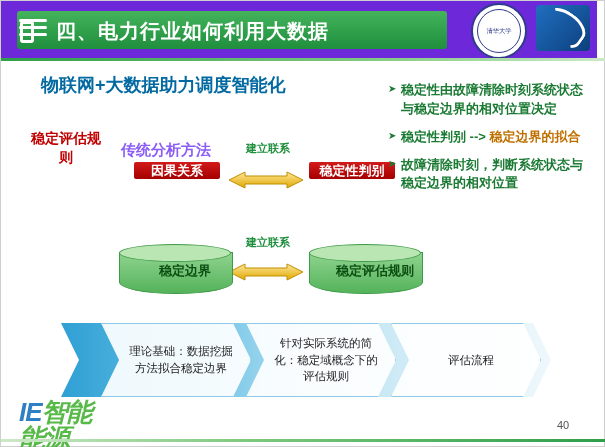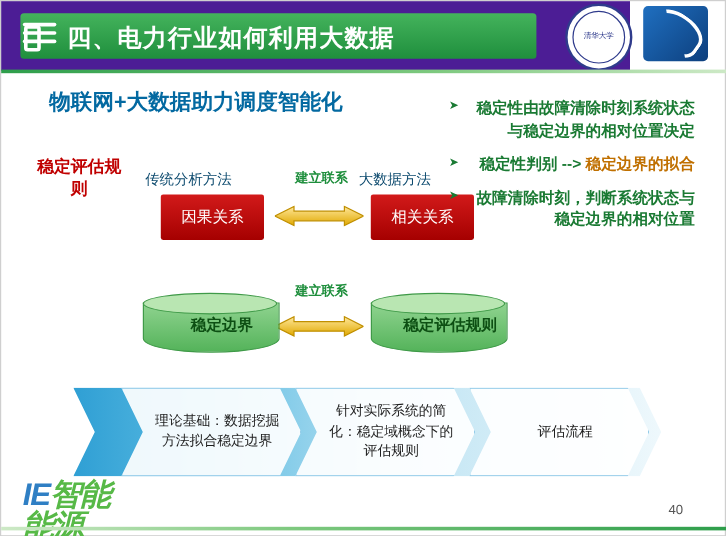--- a/index.html
+++ b/index.html
@@ -11,22 +11,22 @@
     overflow:hidden;
   }
   .slide{
     position:absolute;inset:0;
     background:#ffffff;
     border:1px solid #cfcfcf;
     box-sizing:border-box;
   }
   
   .header{
-    position:absolute;left:0;top:0;width:524px;height:58px;
-    background:#4c1d95;
+    position:absolute;left:0;top:0;width:596px;height:58px;
+    background:#6d28d9;
   }
   .header-bar{
     position:absolute;left:16px;top:10px;width:430px;height:38px;
     background:#2e9e4b;
     background:linear-gradient(180deg,#44b35c 0%,#1f8f3d 100%);
     border-radius:3px;
   }
   .header-title{
     position:absolute;left:55px;top:17px;
     font-size:20px;font-weight:bold;color:#ffffff;
@@ -81,39 +81,39 @@
     font-size:18px;font-weight:bold;color:#0369a1;
     white-space:nowrap;
   }
   .label-red{
     position:absolute;left:30px;top:128px;width:70px;
     font-size:14px;font-weight:bold;color:#c00000;
     line-height:1.35;text-align:center;
   }
   .col-head{
     position:absolute;
-    font-size:12px;font-weight:normal;color:#0c4a6e;
+    font-size:15px;font-weight:bold;color:#8b5cf6;
     white-space:nowrap;
   }
   .col-head.left{left:120px;top:140px;}
   .col-head.right{left:298px;top:140px;}
 
   .link-label{
     position:absolute;
     font-size:11px;font-weight:bold;color:#1f8f3d;
     white-space:nowrap;
   }
   .link-label.a{left:245px;top:140px;}
   .link-label.b{left:245px;top:234px;}
 
   .redbox{
-    position:absolute;width:86px;height:38px;
+    position:absolute;width:86px;height:17px;
     background:#c00000;
     background:linear-gradient(180deg,#d21a1a 0%,#a50000 100%);
-    color:#ffffff;font-size:13px;font-weight:normal;
+    color:#ffffff;font-size:13px;font-weight:bold;
     display:flex;align-items:center;justify-content:center;
     border-radius:2px;
   }
   .redbox.a{left:133px;top:161px;}
   .redbox.b{left:308px;top:161px;}
 
   .arrow-h{
     position:absolute;top:170px;left:228px;width:74px;height:18px;
   }
   .arrow-h2{
@@ -135,21 +135,21 @@
     position:absolute;left:0;top:0;width:110px;height:16px;
     background:#b9e6b2;border:1px solid #3f9a48;border-radius:50%;
   }
   .cyl .txt{
     position:absolute;left:0;top:18px;width:132px;text-align:center;
     font-size:13px;font-weight:bold;color:#0d4f13;
   }
 
   
   .bullets{
-    position:absolute;left:373px;top:80px;width:205px;text-align:right;
+    position:absolute;left:387px;top:80px;width:205px;
   }
   .bullet{
     position:relative;
     padding-left:13px;
     margin-bottom:9px;
     font-size:13px;line-height:1.45;color:#1a7a33;
     font-weight:bold;
   }
   .bullet:before{
     content:"\27A4";
@@ -224,27 +224,26 @@
       <div class="swoosh"></div>
     </div>
   </div>
   <div class="header-rule"></div>
 
   <div class="left-title">物联网+大数据助力调度智能化</div>
 
   <div class="label-red">稳定评估规则</div>
 
   <div class="col-head left">传统分析方法</div>
-  <div class="col-head right">大数据方法</div>
 
   <div class="link-label a">建立联系</div>
   <div class="link-label b">建立联系</div>
 
   <div class="redbox a">因果关系</div>
-  <div class="redbox b">相关关系</div>
+  <div class="redbox b">稳定性判别</div>
 
   <div class="arrow-h">
     <svg width="74" height="18" viewBox="0 0 74 18">
       <defs>
         <linearGradient id="ga" x1="0" y1="0" x2="0" y2="1">
           <stop offset="0" stop-color="#ffe79a"></stop>
             <stop offset="1" stop-color="#e0a800"></stop>
         </linearGradient>
       </defs>
       <polygon points="0,9 16,1 16,5 58,5 58,1 74,9 58,17 58,13 16,13 16,17" fill="url(#ga)" stroke="#c08f00" stroke-width="1"></polygon>

